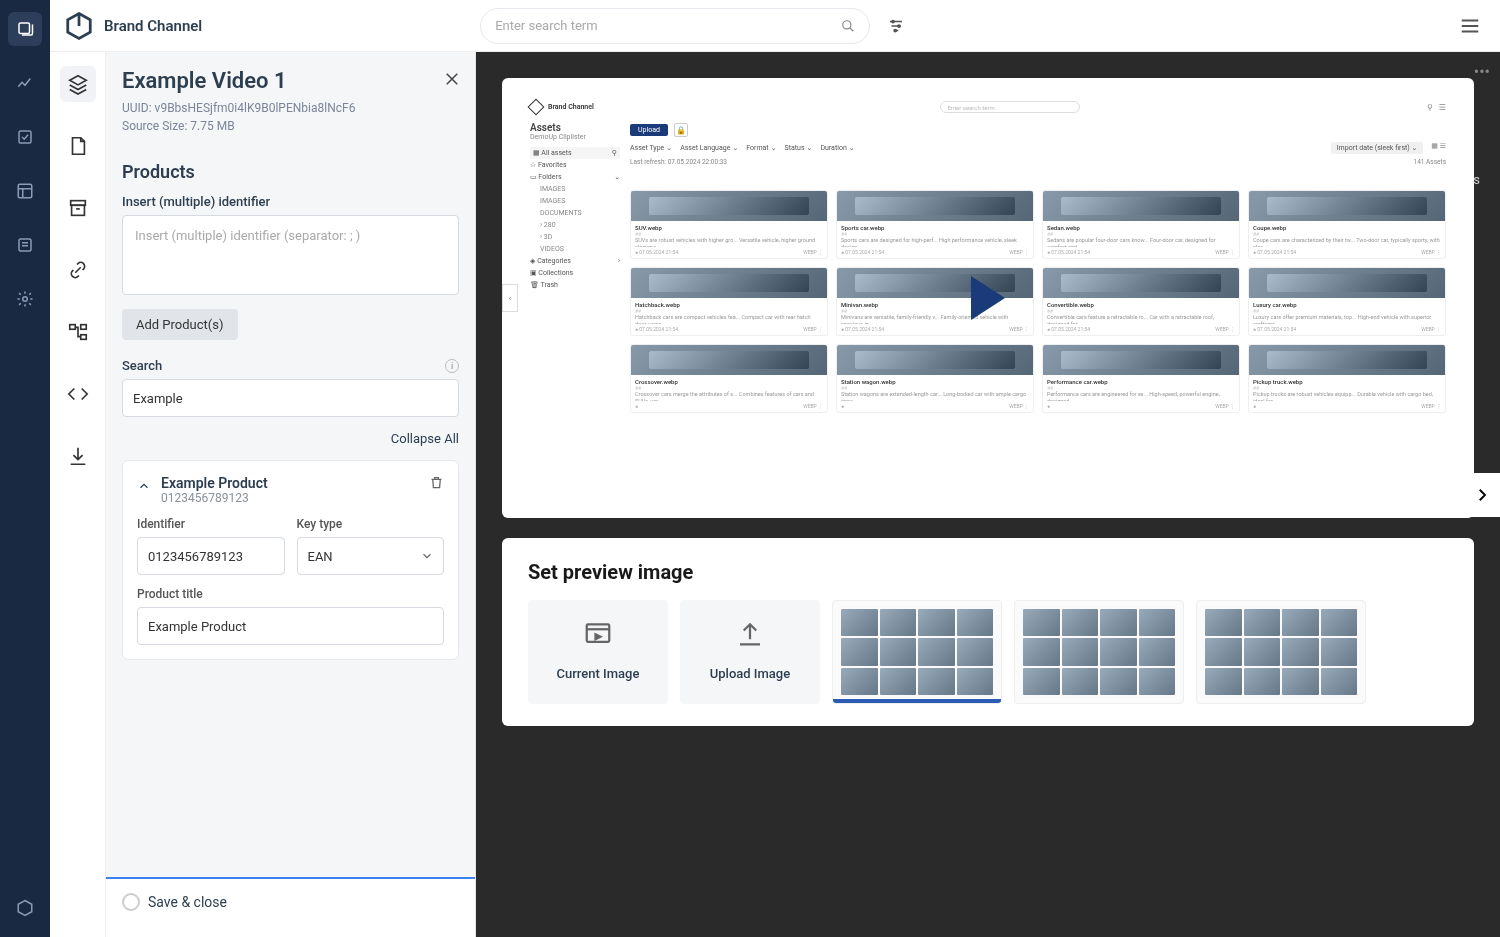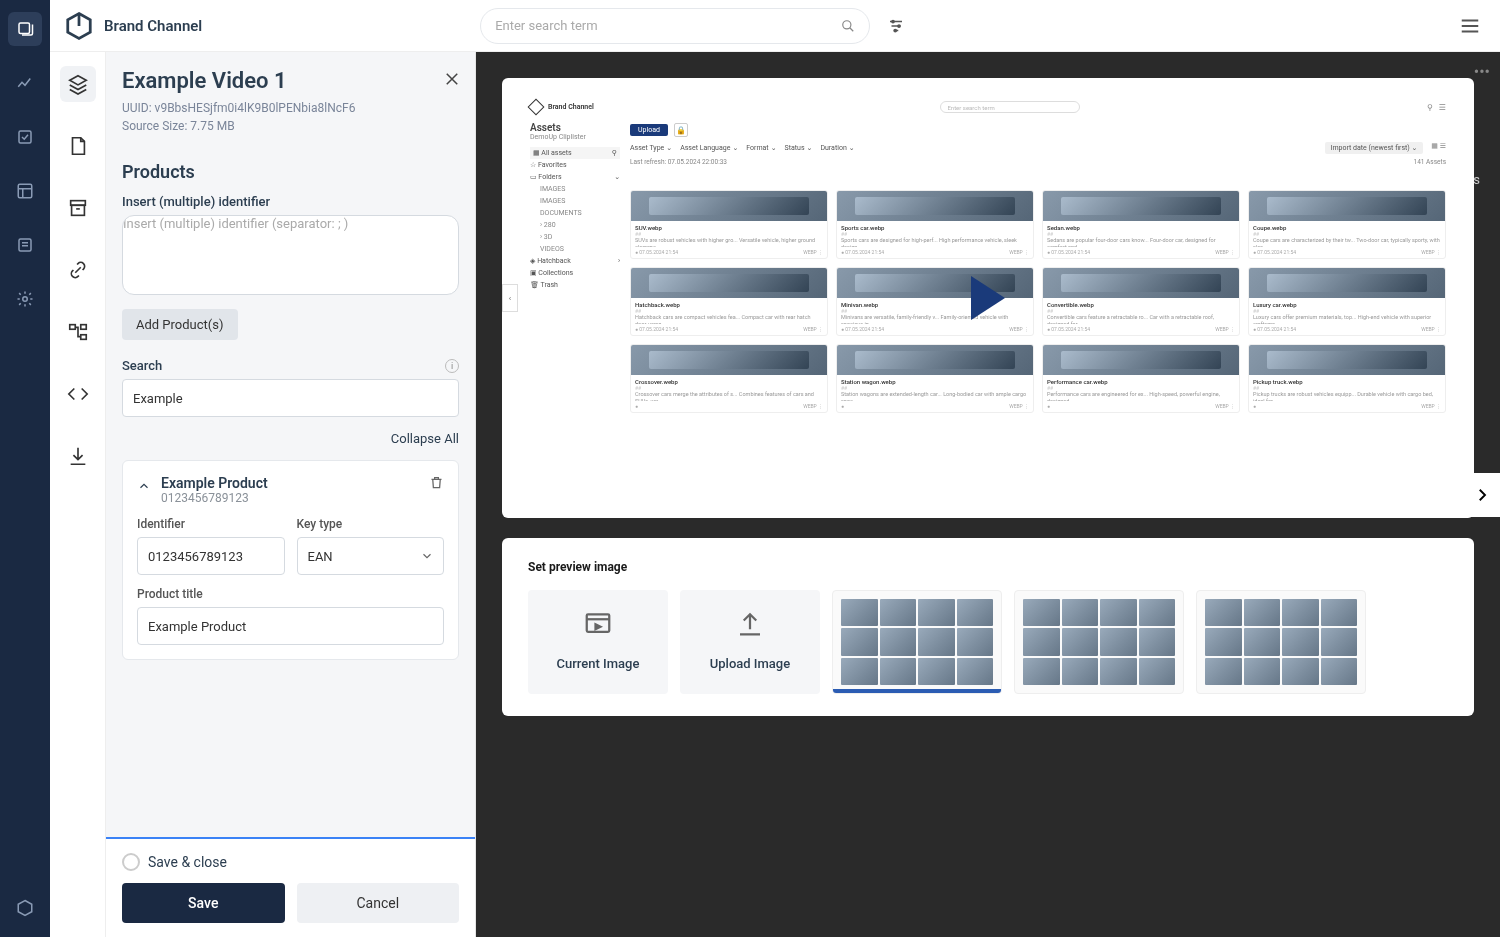--- a/index.html
+++ b/index.html
@@ -26,21 +26,21 @@
 .panel{width:370px;background:#f5f6f8;border-right:1px solid #e5e5e5;display:flex;flex-direction:column;overflow:hidden}
 .panel-header{padding:16px 16px 10px;position:relative}
 .panel-title{font-size:22px;font-weight:600;color:#2c3e50;margin-bottom:6px}
 .panel-sub{font-size:12px;color:#7a8599;line-height:1.5}
 .panel-close{position:absolute;right:14px;top:18px;cursor:pointer;color:#444}
 .panel-body{flex:1;padding:16px;overflow:auto}
 .sec-title{font-size:18px;font-weight:600;margin-bottom:12px;color:#2c3e50}
 .label{font-size:13px;color:#2c3e50;margin-bottom:6px;display:block;font-weight:500}
 .hint-row{display:flex;align-items:center;justify-content:space-between;margin-bottom:6px}
 .hint-icon{width:14px;height:14px;border:1px solid #bbb;border-radius:50%;display:flex;align-items:center;justify-content:center;font-size:9px;color:#888}
-textarea.tbox{width:100%;height:80px;border:1px solid #d5dae0;border-radius:12px;padding:0;font-size:13px;resize:none;background:#fff;color:#333}
+textarea.tbox{width:100%;height:80px;border:1px solid #d5dae0;border-radius:4px;padding:12px;font-size:13px;resize:none;background:#fff;color:#333}
 textarea.tbox::placeholder{color:#aaa}
 .btn-light{display:inline-block;background:#e1e5ea;border:none;padding:8px 14px;border-radius:4px;font-size:13px;color:#333;margin-top:10px;cursor:pointer}
 .input{width:100%;height:38px;border:1px solid #d5dae0;border-radius:4px;padding:0 10px;font-size:13px;background:#fff;color:#333}
 .collapse-all{text-align:right;font-size:13px;color:#2c3e50;margin:14px 0;cursor:pointer}
 .product-card{background:#fff;border:1px solid #e5e8ec;border-radius:6px;padding:14px;margin-top:10px}
 .pc-head{display:flex;align-items:flex-start;gap:10px;margin-bottom:12px}
 .pc-chevron{cursor:pointer;margin-top:4px}
 .pc-name{font-size:14px;font-weight:600;color:#2c3e50}
 .pc-id{font-size:12px;color:#8a9199}
 .pc-trash{margin-left:auto;cursor:pointer;color:#666}
@@ -81,21 +81,21 @@
 .m-thumb{height:30px;background:linear-gradient(135deg,#8899aa,#556677);position:relative}
 .m-thumb::after{content:"";position:absolute;inset:6px 18px;background:linear-gradient(135deg,#aabbcc,#334455);border-radius:2px}
 .m-card-info{padding:3px 4px;font-size:6px}
 .m-card-title{color:#333;font-weight:500}
 .m-card-desc{color:#999;font-size:5.5px;line-height:1.2;height:10px;overflow:hidden}
 .m-card-meta{display:flex;justify-content:space-between;font-size:5px;color:#aaa;margin-top:2px}
 .nav-arrow{position:absolute;right:0;top:50%;transform:translateY(-50%);width:36px;height:44px;background:#fff;display:flex;align-items:center;justify-content:center;cursor:pointer}
 .more-dots{position:absolute;right:10px;top:10px;color:#888;cursor:pointer}
 .thumb-nav-left{position:absolute;left:0;top:50%;transform:translateY(-50%);width:16px;height:28px;background:#fff;border:1px solid #ddd;display:flex;align-items:center;justify-content:center;font-size:8px;color:#666}
 .preview-section{background:#fff;border-radius:6px;padding:22px 26px}
-.preview-title{font-size:12px;font-weight:700;color:#1a1a1a;margin-bottom:16px}
+.preview-title{font-size:20px;font-weight:700;color:#1a1a1a;margin-bottom:16px}
 .preview-row{display:flex;gap:12px;align-items:stretch}
 .preview-tile{width:140px;height:104px;background:#f5f6f8;border-radius:4px;display:flex;flex-direction:column;align-items:center;justify-content:center;gap:18px;cursor:pointer}
 .preview-tile .icon{color:#666}
 .preview-tile .label{font-size:13px;color:#2c3e50;font-weight:500}
 .thumb{width:170px;height:104px;background:#fafafa;border:1px solid #eee;border-radius:4px;position:relative;overflow:hidden;cursor:pointer}
 .thumb.selected::after{content:"";position:absolute;left:0;right:0;bottom:0;height:4px;background:#2b5cb3}
 .thumb-grid{position:absolute;inset:8px;display:grid;grid-template-columns:repeat(4,1fr);grid-template-rows:repeat(3,1fr);gap:2px}
 .thumb-cell{background:linear-gradient(135deg,#99aabb,#667788);border-radius:1px}
 .behind-text{position:absolute;color:#ccc;font-size:13px;right:20px;top:120px}
 svg{display:block}
@@ -291,24 +291,20 @@
               <div class="label">Product title</div>
               <input class="input" value="Example Product" style="">
             </div>
           </div>
         </div>
         <div class="panel-footer">
           <div class="save-close">
             <span class="radio-circle"></span>
             <span>Save &amp; close</span>
           </div>
-          <div class="footer-btns">
-            <button class="btn-primary">Save</button>
-            <button class="btn-secondary">Cancel</button>
-          </div>
         </div>
       </div>
 
       <div class="backdrop">
         <div class="behind-text">ssets</div>
         <div class="more-dots">•••</div>
 
         <div class="video-pane">
           <div class="thumb-nav-left">‹</div>
           <div class="play-btn"></div>
@@ -328,36 +324,36 @@
                 <div class="m-side-sub">DemoUp Cliplister</div>
                 <div class="m-side-item" style="background:#f5f5f5;padding:2px 3px">▦ <span>All assets</span> <span style="float:right">⚲</span></div>
                 <div class="m-side-item">☆ <span>Favorites</span></div>
                 <div class="m-side-item">▭ <span>Folders</span> <span style="float:right">⌄</span></div>
                 <div class="m-side-item sub">IMAGES</div>
                 <div class="m-side-item sub">IMAGES</div>
                 <div class="m-side-item sub">DOCUMENTS</div>
                 <div class="m-side-item sub">› <span>280</span></div>
                 <div class="m-side-item sub">› <span>3D</span></div>
                 <div class="m-side-item sub">VIDEOS</div>
-                <div class="m-side-item">◈ <span>Hatchback</span> <span style="float:right">›</span></div>
+                <div class="m-side-item">◈ <span>Categories</span> <span style="float:right">›</span></div>
                 <div class="m-side-item">▣ <span>Collections</span></div>
                 <div class="m-side-item">🗑 <span>Trash</span></div>
               </div>
               <div class="m-content">
                 <div class="m-toolbar">
                   <span class="m-upload">Upload</span>
                   <span class="m-lock">🔒</span>
                 </div>
                 <div class="m-filters">
                   <span class="m-filter"><span>Asset Type</span> ⌄</span>
                   <span class="m-filter"><span>Asset Language</span> ⌄</span>
                   <span class="m-filter"><span>Format</span> ⌄</span>
                   <span class="m-filter"><span>Status</span> ⌄</span>
                   <span class="m-filter"><span>Duration</span> ⌄</span>
-                  <span class="m-sort"><span>Import date (newest first)</span> ⌄</span>
+                  <span class="m-sort"><span>Import date (sleek first)</span> ⌄</span>
                   <span style="color:#888">▦ ☰</span>
                 </div>
                 <div class="m-refresh">
                     <span>Last refresh: 07.05.2024 22:00:33</span>
                     <span>141 Assets</span>
                   </div>
                 <div class="m-grid" id="mgrid">
                     <div class="m-card">
                       <div class="m-thumb"></div>
                       <div class="m-card-info">

